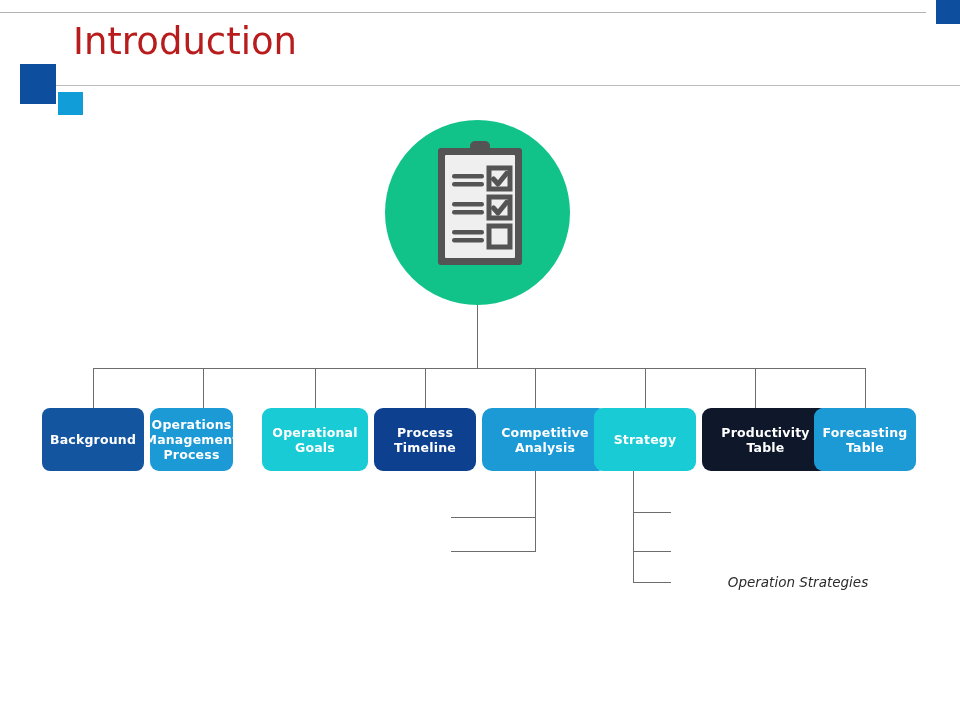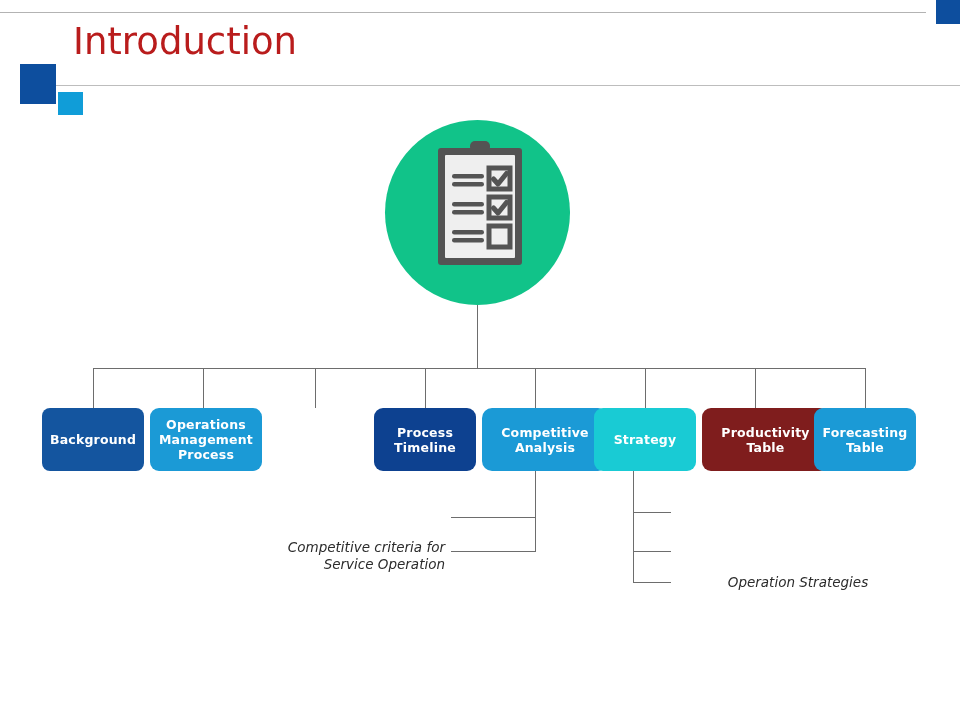--- a/index.html
+++ b/index.html
@@ -168,51 +168,53 @@
   <div class="conn v-line" style="left:315px; top:368px; height:40px;"></div>
   <div class="conn v-line" style="left:425px; top:368px; height:40px;"></div>
   <div class="conn v-line" style="left:535px; top:368px; height:40px;"></div>
   <div class="conn v-line" style="left:645px; top:368px; height:40px;"></div>
   <div class="conn v-line" style="left:755px; top:368px; height:40px;"></div>
   <div class="conn v-line" style="left:865px; top:368px; height:40px;"></div>
 
   <div class="node" style="left:42px; width:102px; background:#14559f;border-radius:8px;">
     <span>Background</span>
   </div>
-  <div class="node" style="left:150px; width:112px; background:#1b9ad6;">
+  <div class="node" style="left:150px; width:83px; background:#1b9ad6;">
     <span>Operations
 Management
 Process</span>
   </div>
+  <div class="node" style="left:262px; width:106px; background:#19cbd4;">
+    <span>Operational
+Goals</span>
+  </div>
   <div class="node" style="left:374px; width:102px; background:#0d4190;">
     <span>Process
 Timeline</span>
   </div>
   <div class="node" style="left:482px; width:126px; background:#1b9ad6;border-radius:10px;">
     <span>Competitive
 Analysis</span>
   </div>
   <div class="node" style="left:594px; width:102px; background:#19cbd4;">
     <span>Strategy</span>
   </div>
-  <div class="node" style="left:702px; width:127px; background:#7f1d1d;">
+  <div class="node" style="left:702px; width:127px; background:#0f172a;">
     <span>Productivity
 Table</span>
   </div>
   <div class="node" style="left:814px; width:102px; background:#1b9ad6;">
     <span>Forecasting
 Table</span>
   </div>
 
   <div class="conn v-line" style="left:535px; top:471px; height:80px;"></div>
   <div class="conn h-line" style="left:451px; top:517px; width:85px;"></div>
   <div class="conn h-line" style="left:451px; top:551px; width:85px;"></div>
 
-  <div class="ann ann-left" style="left:205px; top:539px; width:240px;">Competitive criteria for
-Service Operation</div>
 
   <div class="conn v-line" style="left:633px; top:471px; height:112px;"></div>
   <div class="conn h-line" style="left:633px; top:512px; width:38px;"></div>
   <div class="conn h-line" style="left:633px; top:551px; width:38px;"></div>
   <div class="conn h-line" style="left:633px; top:582px; width:38px;"></div>
 
   <div class="ann ann-right" style="left:678px; top:574px; width:240px;text-align:center;">Operation Strategies</div>
 
 </div>
 

